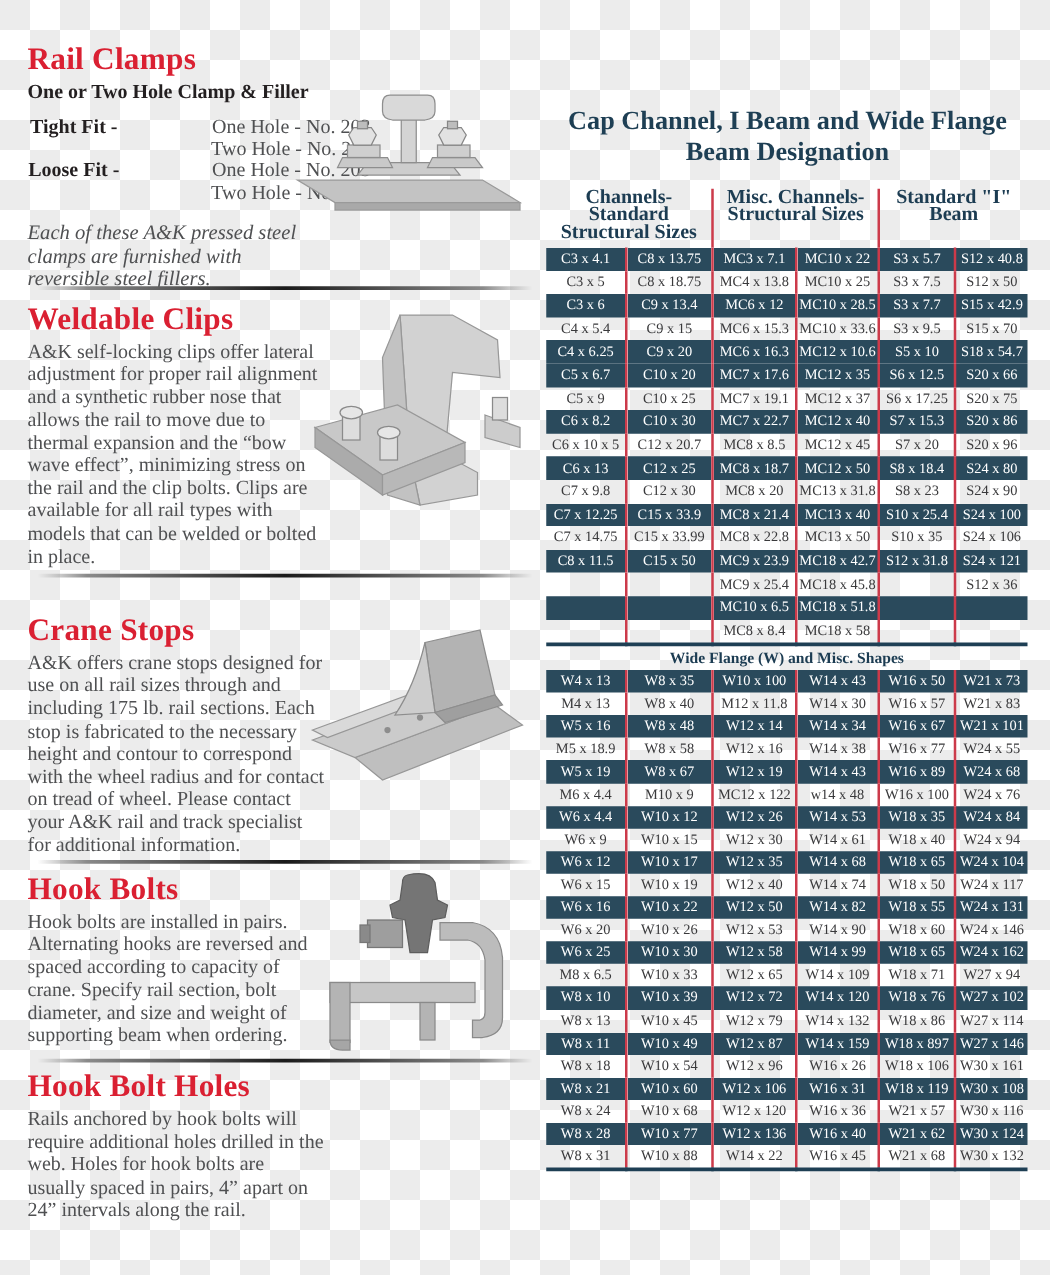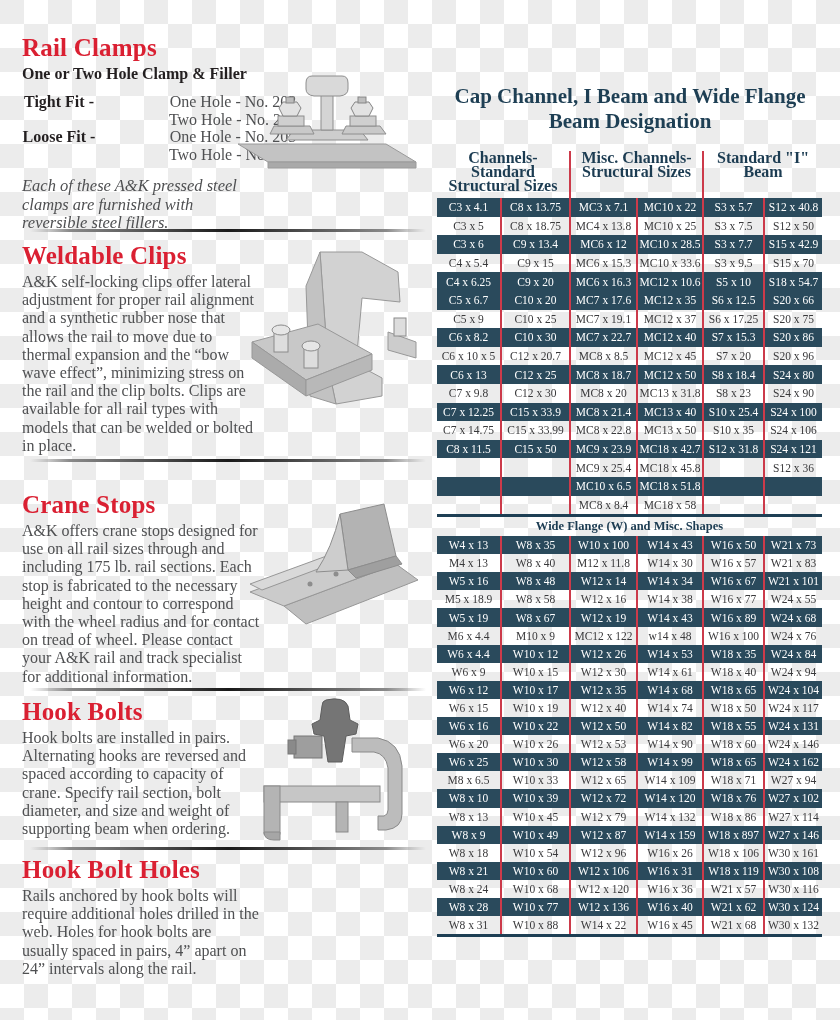--- a/index.html
+++ b/index.html
@@ -431,21 +431,21 @@
           </tr>
           <tr class="light">
             <td>W8 x 13</td>
             <td>W10 x 45</td>
             <td>W12 x 79</td>
             <td>W14 x 132</td>
             <td>W18 x 86</td>
             <td>W27 x 114</td>
           </tr>
           <tr class="dark">
-            <td>W8 x 9</td>
+            <td>W8 x 11</td>
             <td>W10 x 49</td>
             <td>W12 x 87</td>
             <td>W14 x 159</td>
             <td>W18 x 897</td>
             <td>W27 x 146</td>
           </tr>
           <tr class="light">
             <td>W8 x 18</td>
             <td>W10 x 54</td>
             <td>W12 x 96</td>

